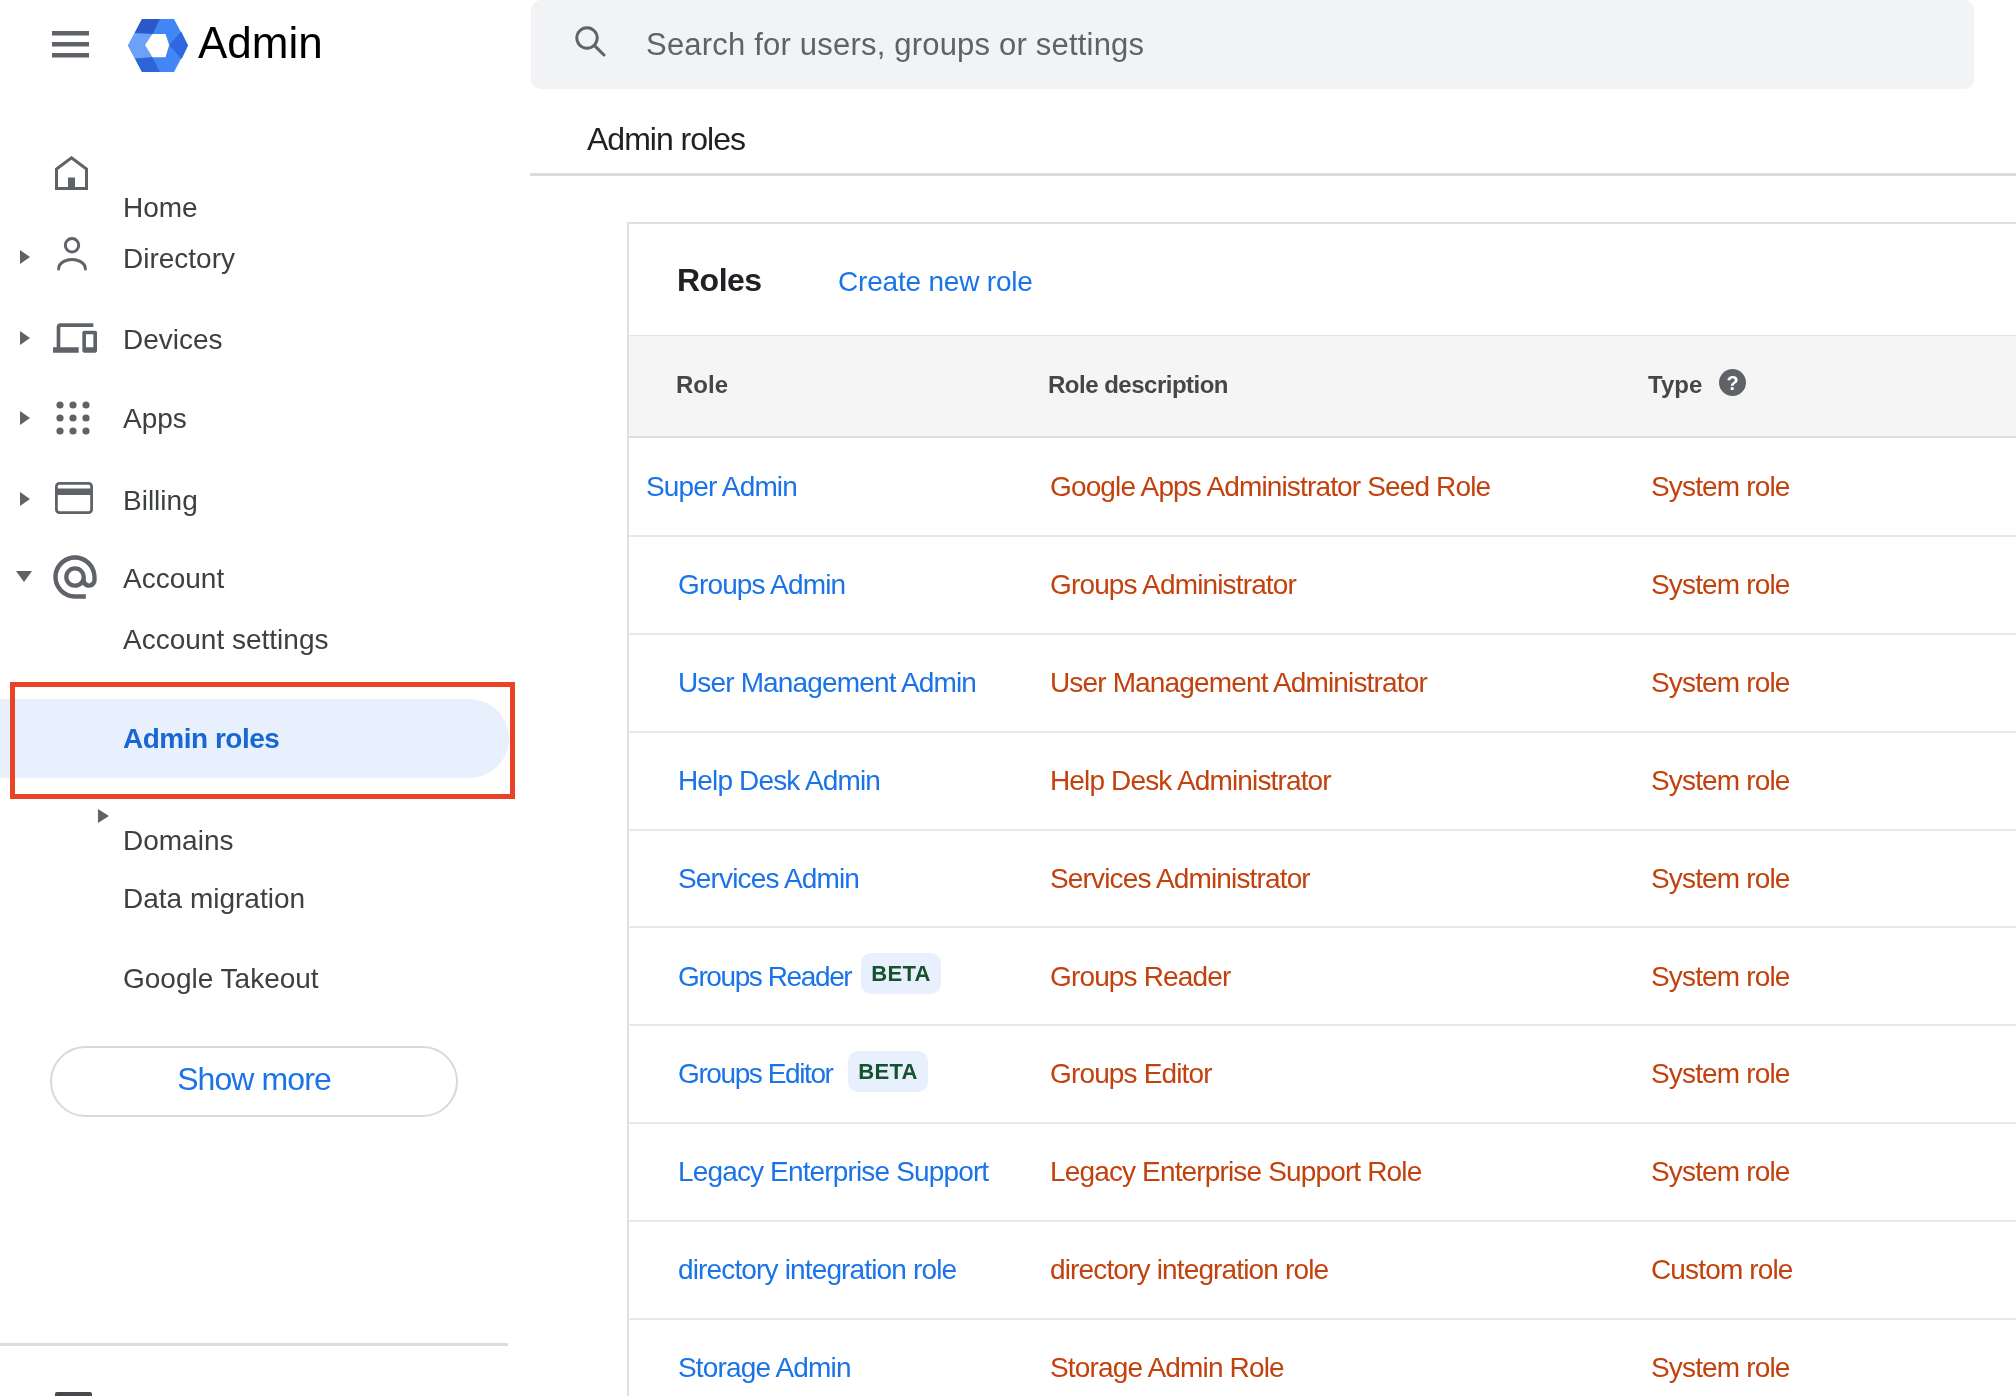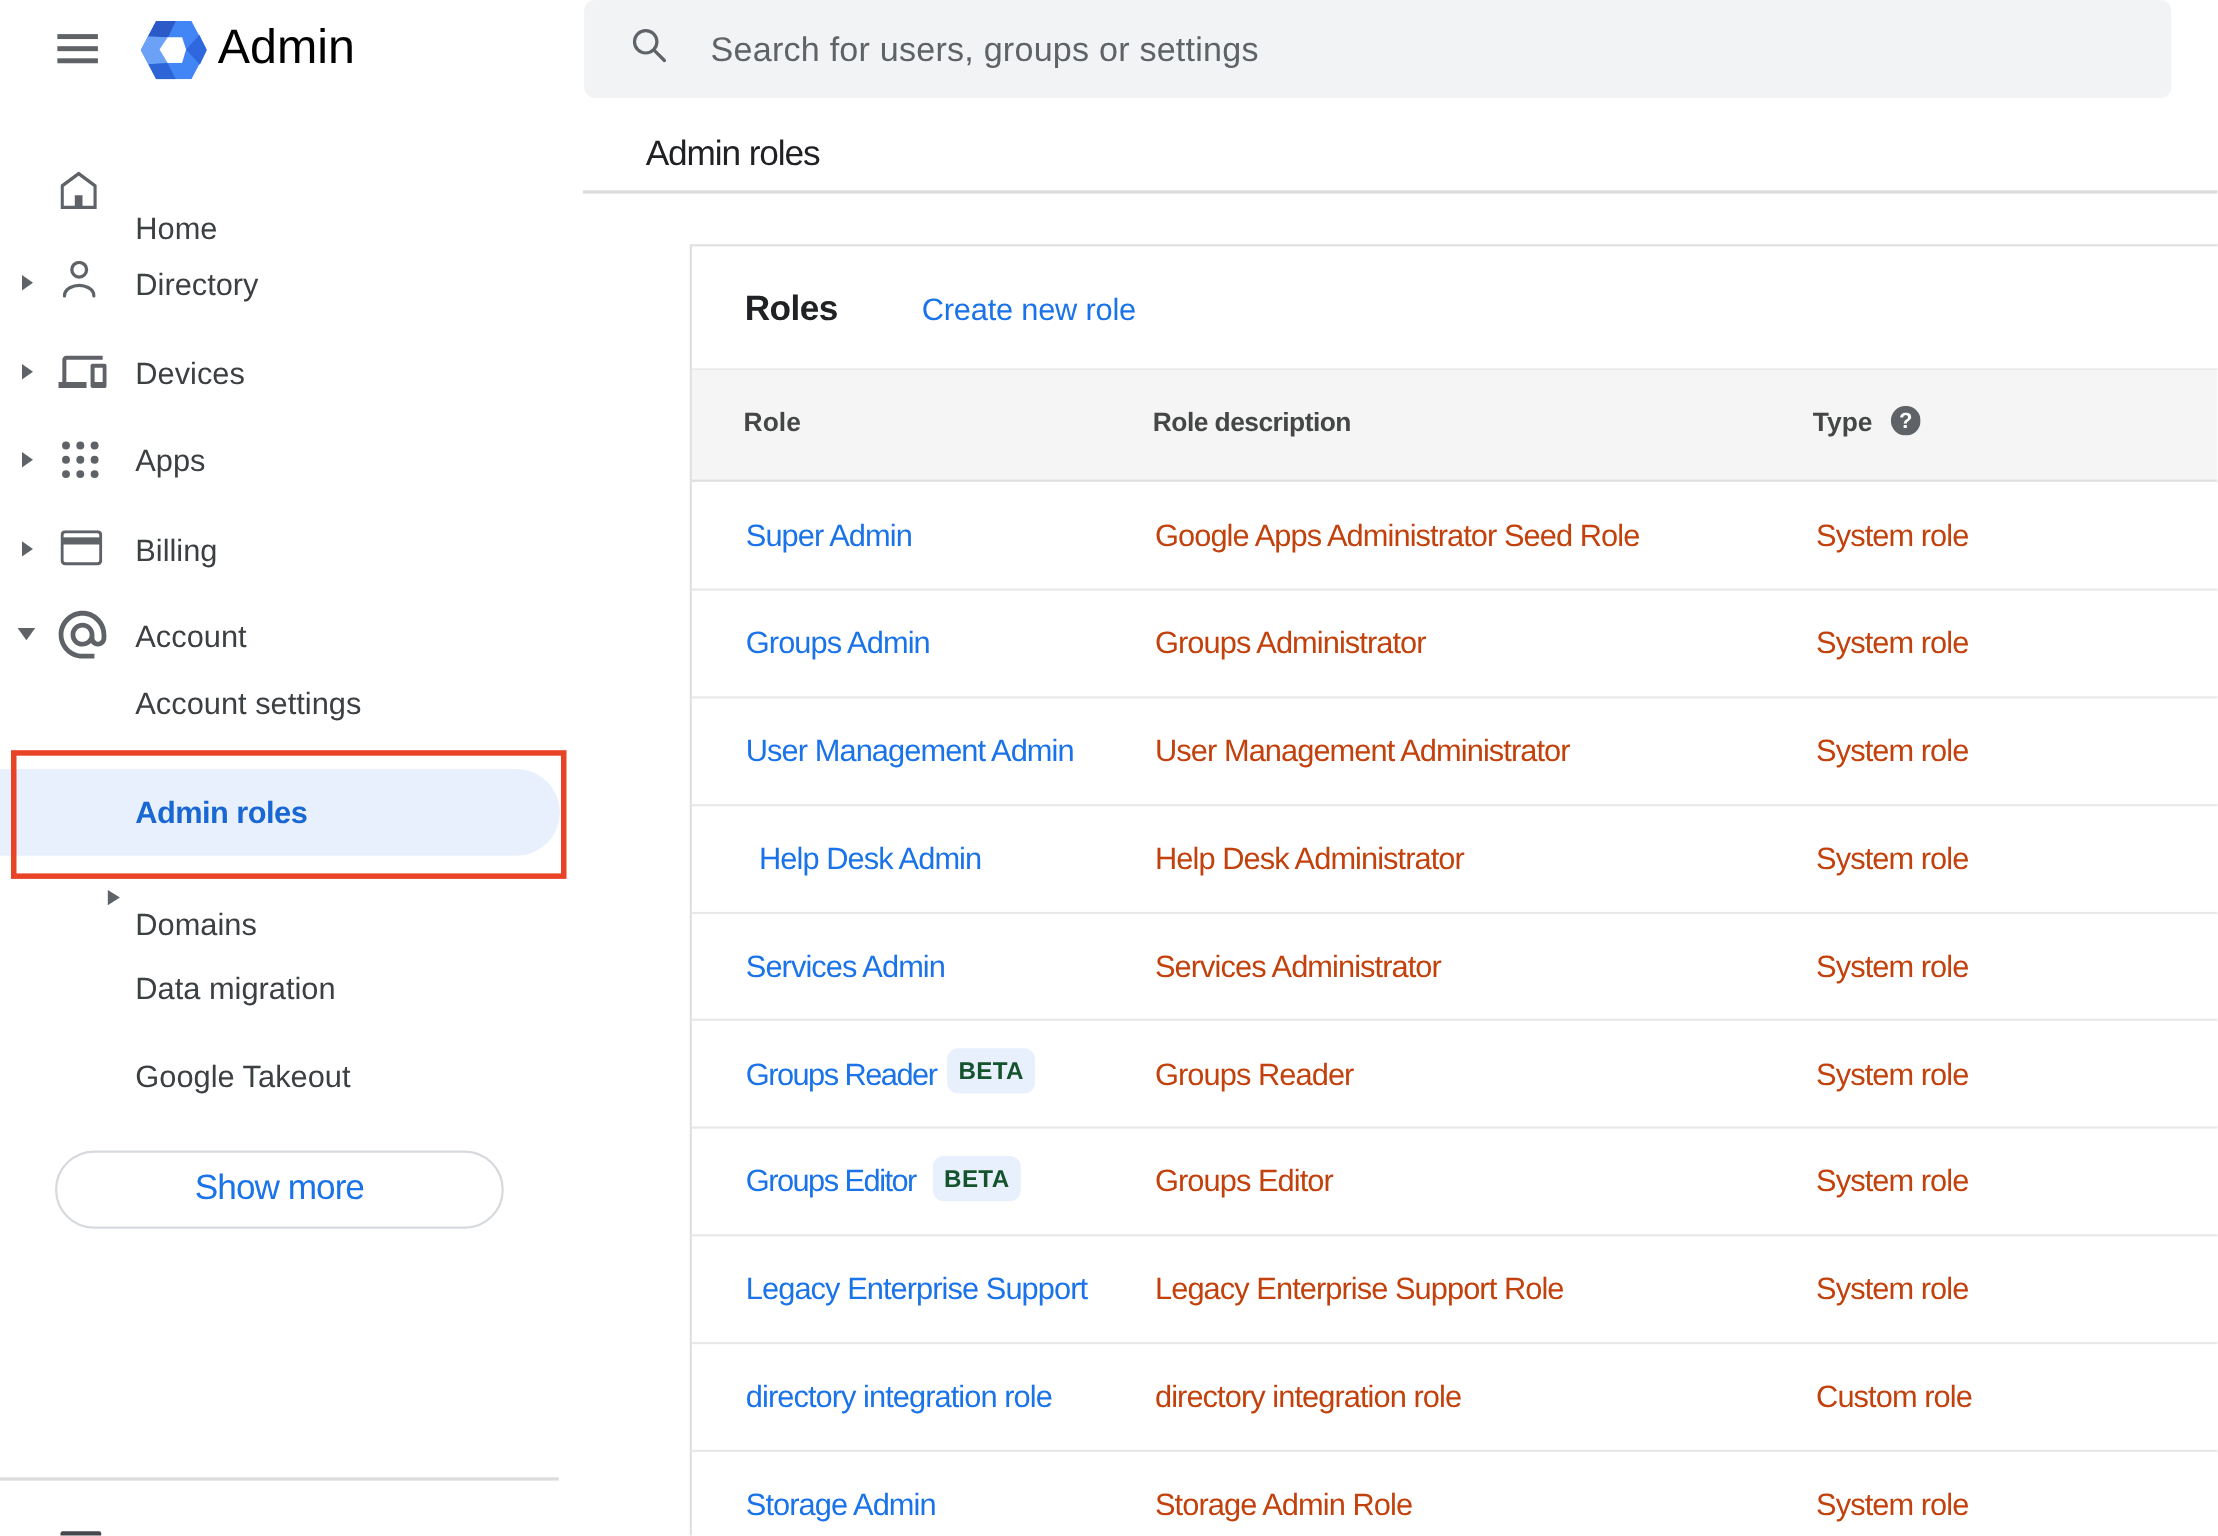--- a/index.html
+++ b/index.html
@@ -113,33 +113,33 @@
 <div class="abs" style="left:629px; top:335px; width:1387px; height:103px; background:#f5f5f5; border-top:1px solid #e3e3e3; border-bottom:2px solid #e0e0e0;"></div>
 <div class="abs" style="left:676px; top:371px; font-size:24px; font-weight:bold; color:#444746;">Role</div>
 <div class="abs" style="left:1048px; top:371px; font-size:24px; letter-spacing:-0.5px; font-weight:bold; color:#444746;">Role description</div>
 <div class="abs" style="left:1648px; top:371px; font-size:24px; font-weight:bold; color:#444746;">Type</div>
 <svg class="abs" style="left:1719px; top:369px;" width="27" height="27" viewBox="0 0 27 27">
   <circle cx="13.5" cy="13.5" r="13.5" fill="#5f6368"></circle>
   <text x="13.5" y="20.5" text-anchor="middle" font-family="Liberation Sans, sans-serif" font-size="20" font-weight="bold" fill="#ffffff">?</text>
 </svg>
 
 <div class="abs" style="left:629px; top:439.0px; width:1387px; height:97.9px; border-bottom:2px solid #e8e8e8;"></div>
-<div class="abs rowlink" style="left:678px; top:470.9px;text-align:center;">Super Admin</div>
+<div class="abs rowlink" style="left:646px; top:470.9px;text-align:center;">Super Admin</div>
 <div class="abs rowtext" style="left:1050px; top:470.9px;">Google Apps Administrator Seed Role</div>
 <div class="abs rowtext" style="left:1651px; top:470.9px;">System role</div>
 <div class="abs" style="left:629px; top:536.9px; width:1387px; height:97.9px; border-bottom:2px solid #e8e8e8;"></div>
 <div class="abs rowlink" style="left:678px; top:568.9px;">Groups Admin</div>
 <div class="abs rowtext" style="left:1050px; top:568.9px;">Groups Administrator</div>
 <div class="abs rowtext" style="left:1651px; top:568.9px;">System role</div>
 <div class="abs" style="left:629px; top:634.8px; width:1387px; height:97.9px; border-bottom:2px solid #e8e8e8;"></div>
 <div class="abs rowlink" style="left:678px; top:666.8px;">User Management Admin</div>
 <div class="abs rowtext" style="left:1050px; top:666.8px;">User Management Administrator</div>
 <div class="abs rowtext" style="left:1651px; top:666.8px;">System role</div>
 <div class="abs" style="left:629px; top:732.7px; width:1387px; height:97.9px; border-bottom:2px solid #e8e8e8;"></div>
-<div class="abs rowlink" style="left:678px; top:764.7px;margin-left:12px;">Help Desk Admin</div>
+<div class="abs rowlink" style="left:678px; top:764.7px;">Help Desk Admin</div>
 <div class="abs rowtext" style="left:1050px; top:764.7px;">Help Desk Administrator</div>
 <div class="abs rowtext" style="left:1651px; top:764.7px;">System role</div>
 <div class="abs" style="left:629px; top:830.6px; width:1387px; height:97.9px; border-bottom:2px solid #e8e8e8;"></div>
 <div class="abs rowlink" style="left:678px; top:862.6px;">Services Admin</div>
 <div class="abs rowtext" style="left:1050px; top:862.6px;">Services Administrator</div>
 <div class="abs rowtext" style="left:1651px; top:862.6px;">System role</div>
 <div class="abs" style="left:629px; top:928.5px; width:1387px; height:97.9px; border-bottom:2px solid #e8e8e8;"></div>
 <div class="abs rowlink" style="left:678px; top:960.5px;letter-spacing:-1.4px;">Groups Reader</div>
 <div class="beta" style="left:861px; top:953.0px;">BETA</div>
 <div class="abs rowtext" style="left:1050px; top:960.5px;">Groups Reader</div>

